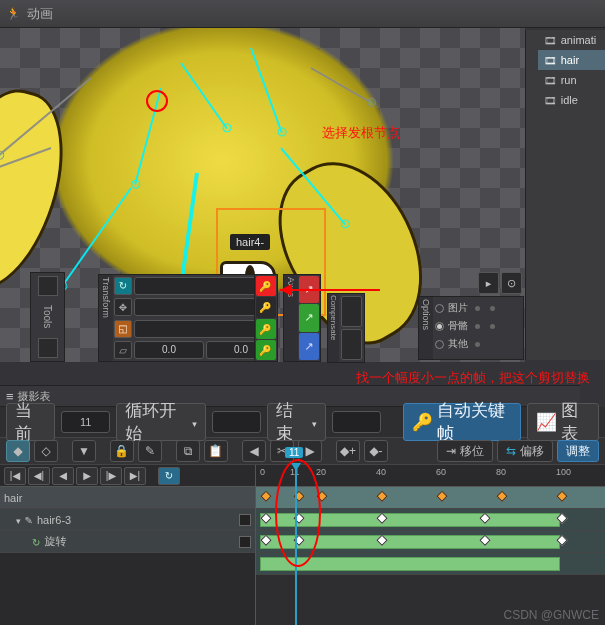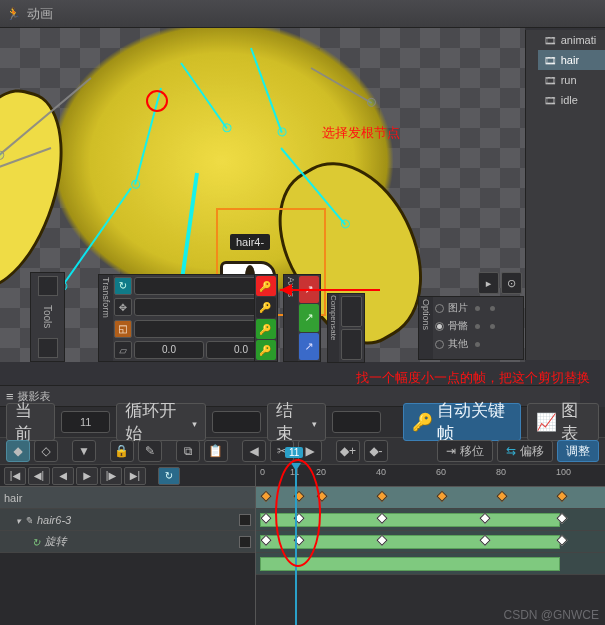--- a/index.html
+++ b/index.html
@@ -180,21 +180,21 @@
 
 .ruler { height:22px; background:#2a2a2d; border-bottom:1px solid #555; position:relative; font-size:9px; color:#aaa;}
 .ruler .tick{position:absolute;top:2px;}
 
 .transport { height:22px; display:flex; align-items:center; gap:2px; padding:2px 4px; background:#2a2a2d; border-bottom:1px solid #555;}
 .tb{width:22px;height:18px;background:#333336;border:1px solid #555;border-radius:2px;display:flex;align-items:center;justify-content:center;font-size:10px;}
 .tb.loop{background:#2a6a8a;color:#dff;}
 
 .track-head { height:22px; display:flex; align-items:center; padding:0 4px; gap:4px; border-bottom:1px solid #444; font-size:11px; background:#454b4e;}
 .track-head .tri::before{content:"▾";font-size:9px;}
-.track-head.sub{padding-left:16px;background:#3d4244;font-style:italic;}
+.track-head.sub{padding-left:16px;background:#3d4244;}
 .bone-ic::before{content:"✎";font-size:10px;color:#bbb;}
 .rot-ic::before{content:"↻";font-size:10px;color:#7ec77e;}
 .tog{width:12px;height:12px;border:1px solid #666;background:#222;margin-left:auto;}
 
 .track-lane { position:absolute; left:0; right:0; height:22px; border-bottom:1px solid #444;}
 .lane-bg{background:#5a7a7a;}
 .lane-bg2{background:#3a4a4a;}
 .kf{position:absolute;width:8px;height:8px;background:#fff;border:1px solid #333;transform:rotate(45deg) translate(-50%,-50%);top:50%;}
 .kf.o{background:#f8a030;}
 .bar{position:absolute;height:14px;top:4px;background:#7fc97f;border:1px solid #5aa05a;}

